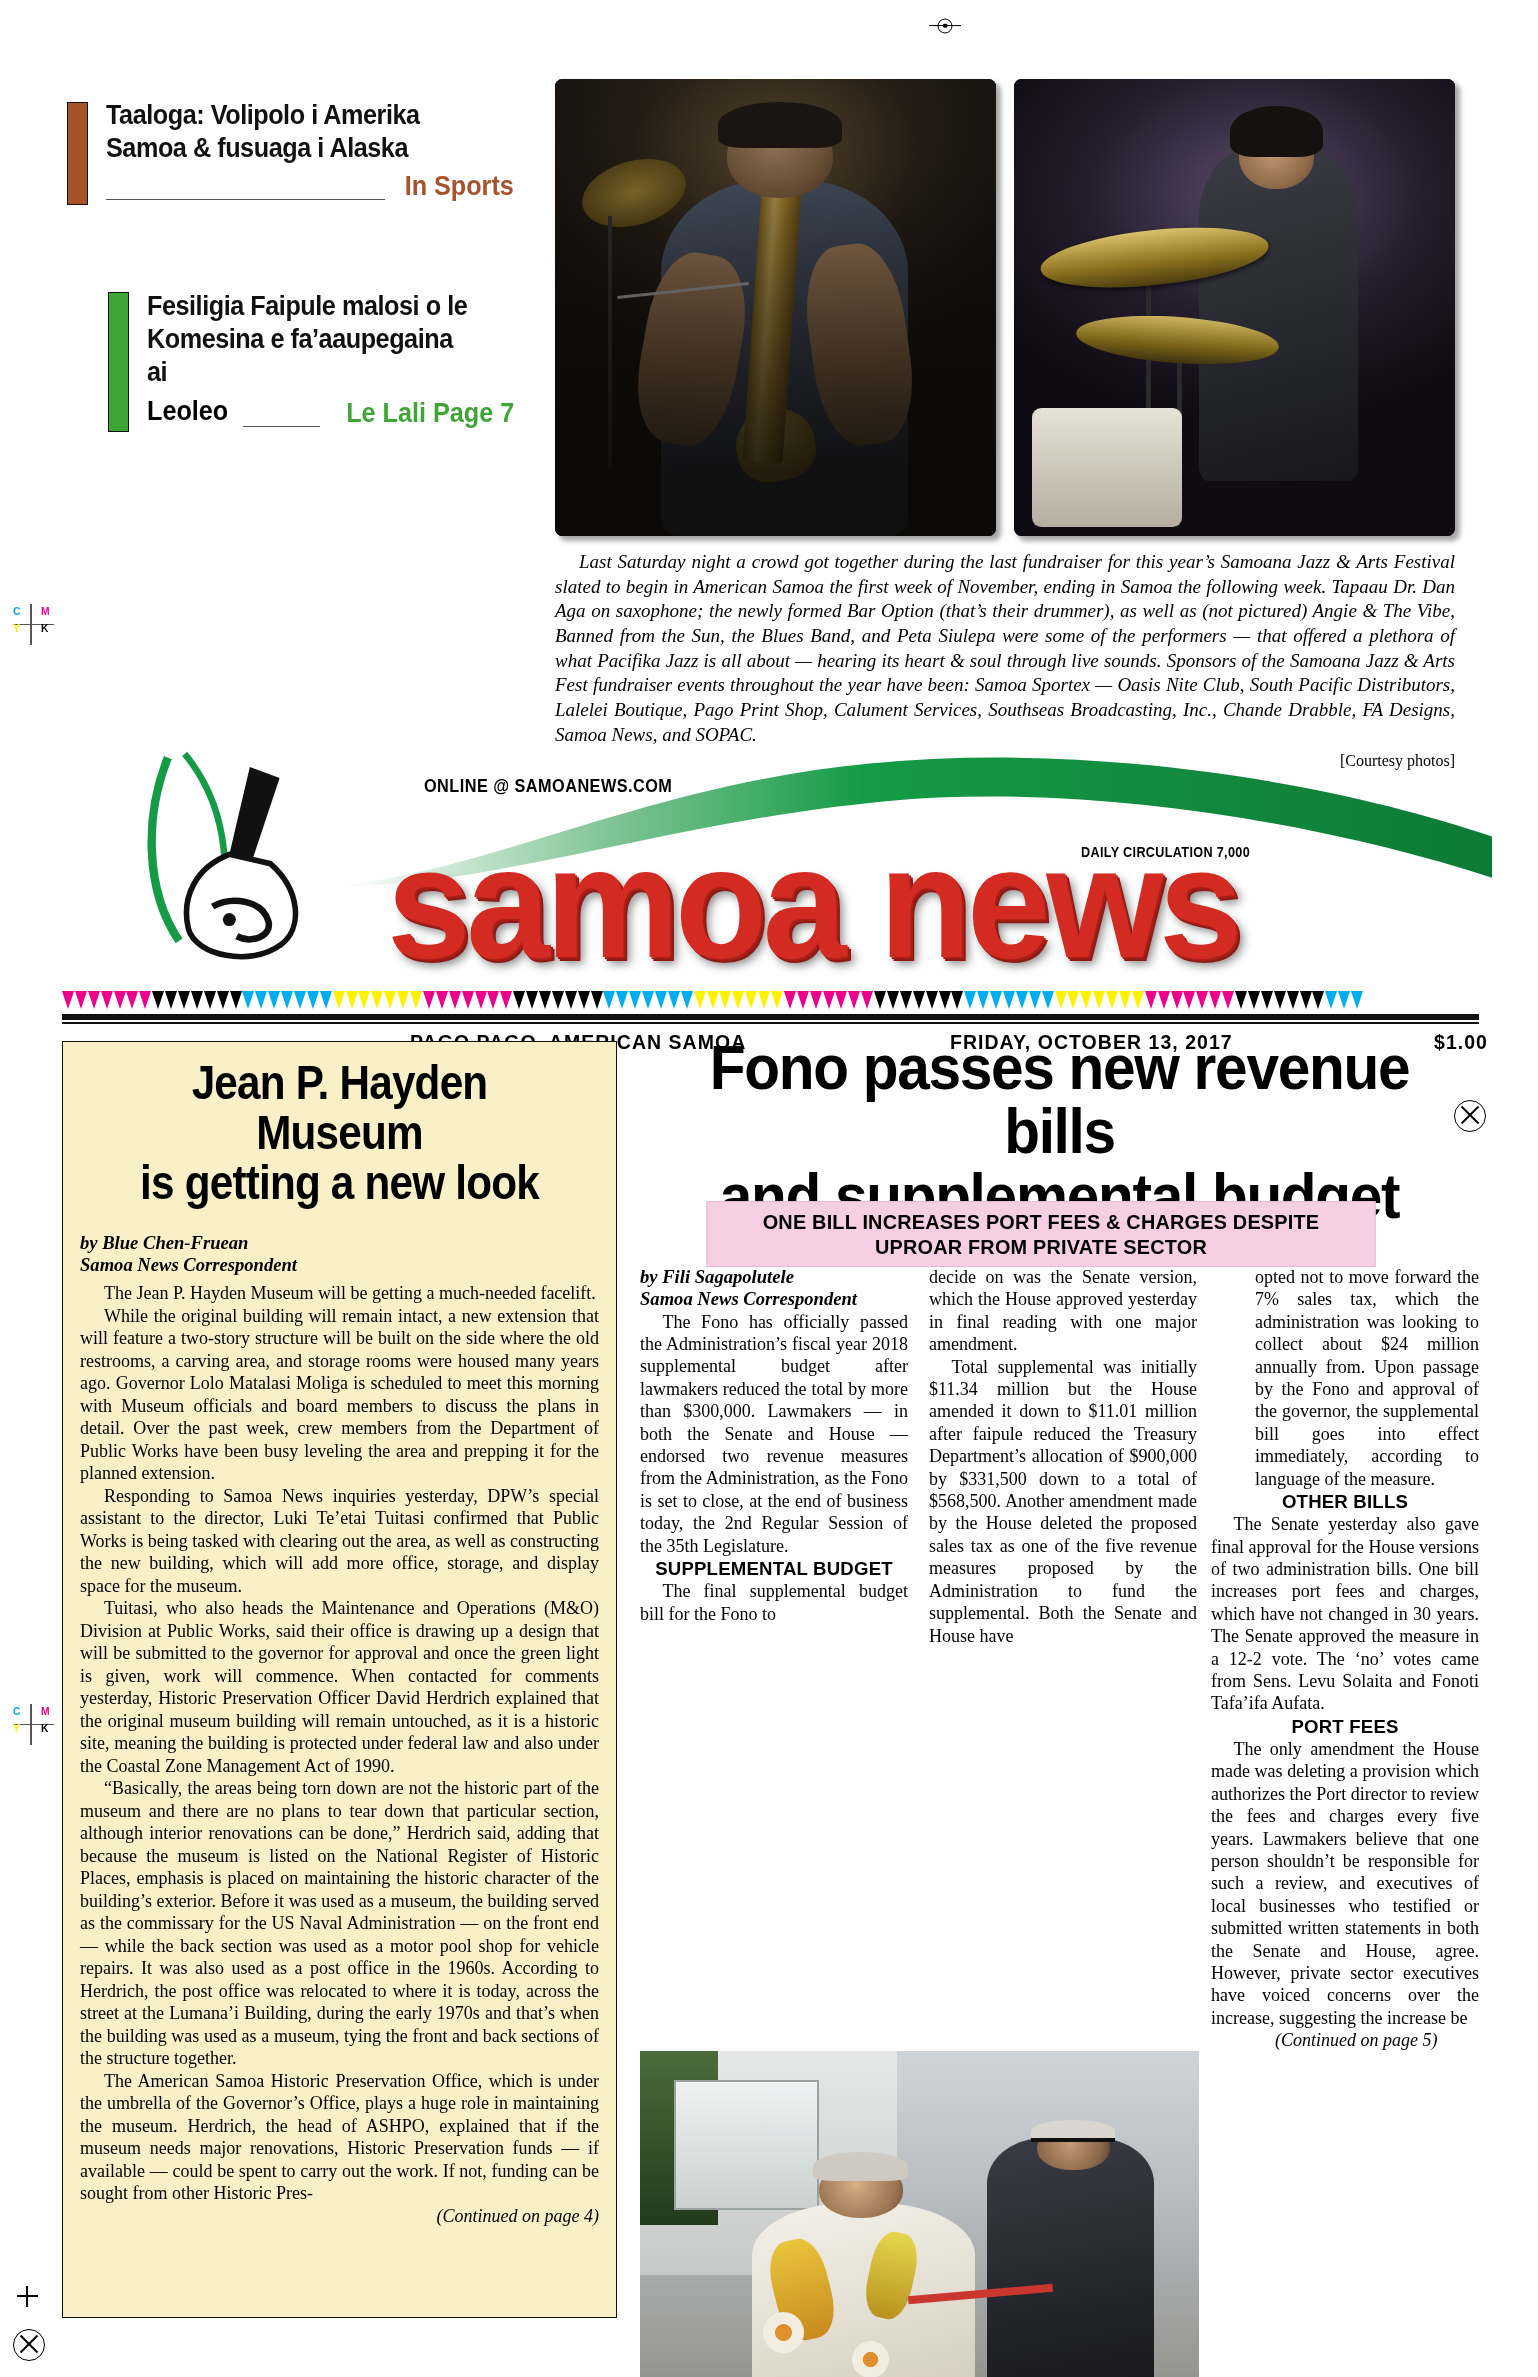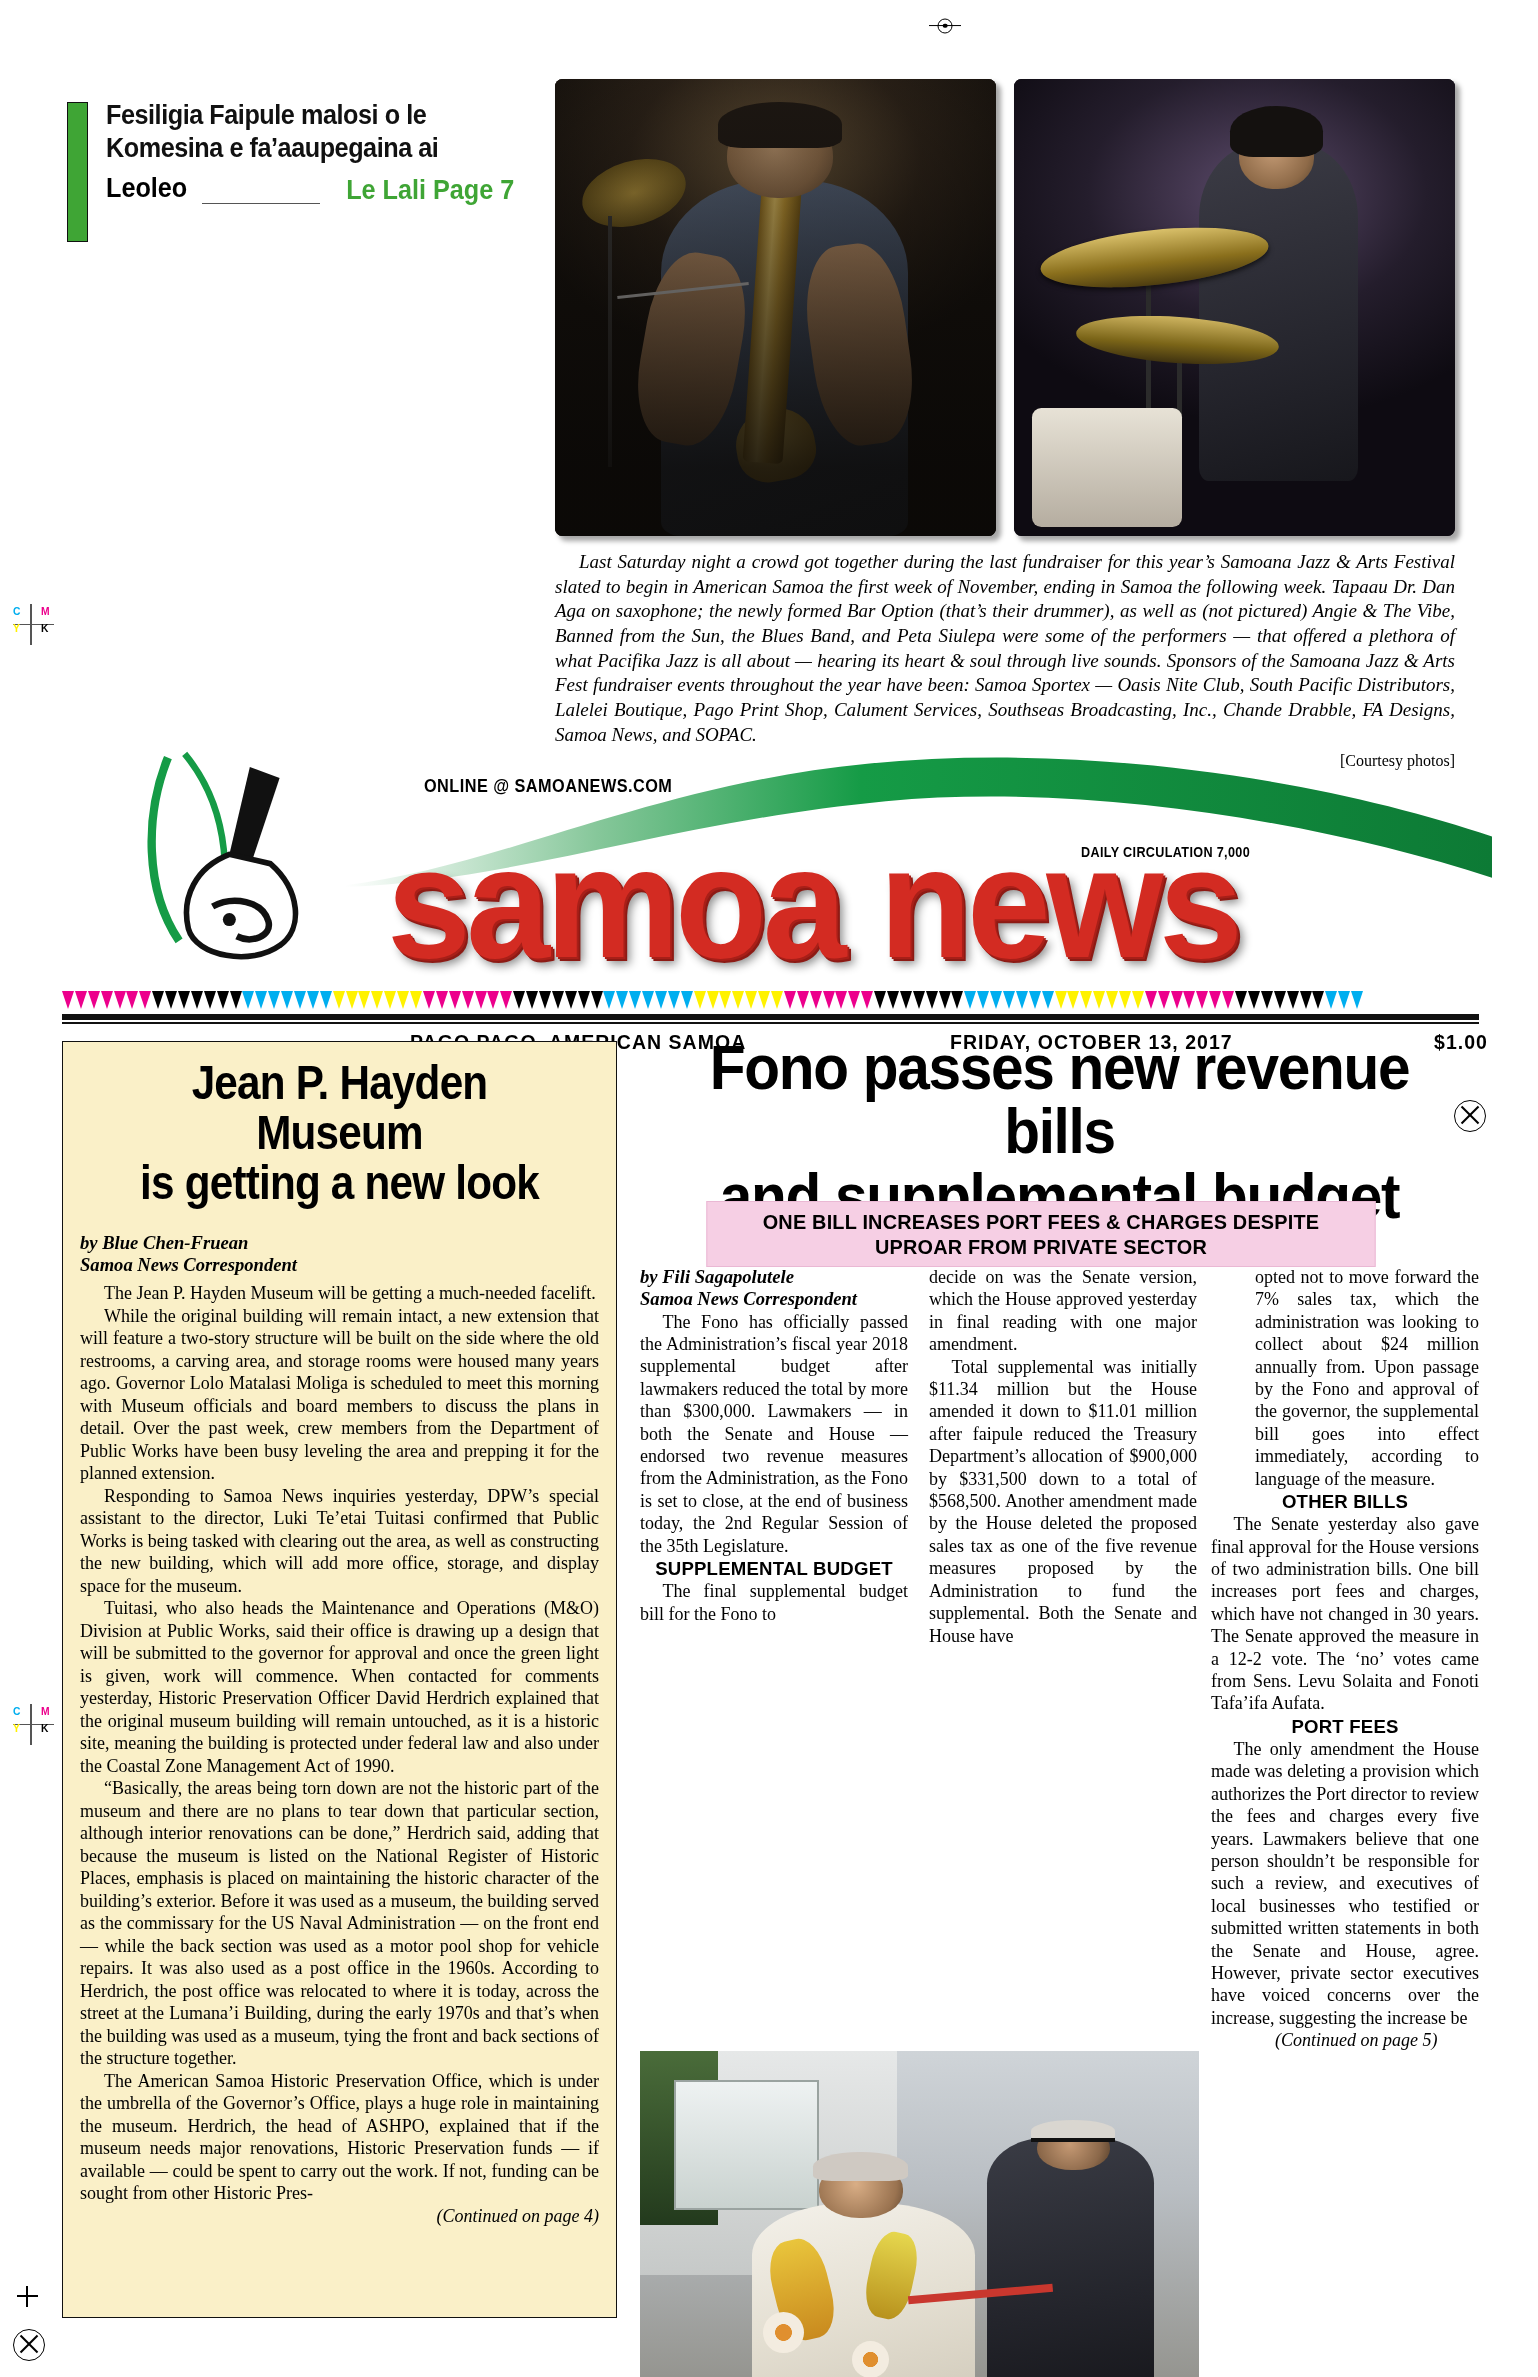--- a/index.html
+++ b/index.html
@@ -330,22 +330,33 @@
     <span class="cmyk-k">K</span>
   </div>
 
   <div class="circle-x" style="left:1454px; top:1100px;"></div>
   <div class="circle-x" style="left:13px; top:2329px;"></div>
   <div class="plus-mark" style="left:17px; top:2286px;"></div>
 
   <div class="teasers">
 
 
-
-    <div class="teaser" style="">
+    <div class="teaser">
+      <div class="bar bar-brown"></div>
+      <div class="ttxt">
+        <div>Taaloga: Volipolo i Amerika</div>
+        <div>Samoa &amp; fusuaga i Alaska</div>
+      </div>
+      <div class="trow">
+        <div class="tline"></div>
+        <div class="tref ref-brown">In Sports</div>
+      </div>
+    </div>
+
+    <div class="teaser" style="margin-left:41px;">
       <div class="bar bar-green" style="height:140px;"></div>
       <div class="ttxt">
         <div>Fesiligia Faipule malosi o le</div>
         <div>Komesina e fa’aaupegaina ai</div>
       </div>
       <div class="trow">
         <div style="font-family:'Liberation Sans',sans-serif;font-weight:bold;font-size:28px;transform:scaleX(0.90);transform-origin:left center;">Leoleo</div>
         <div class="tline" style="margin-left:5.6px;"></div>
         <div class="tref ref-green">Le Lali Page 7</div>
       </div>

